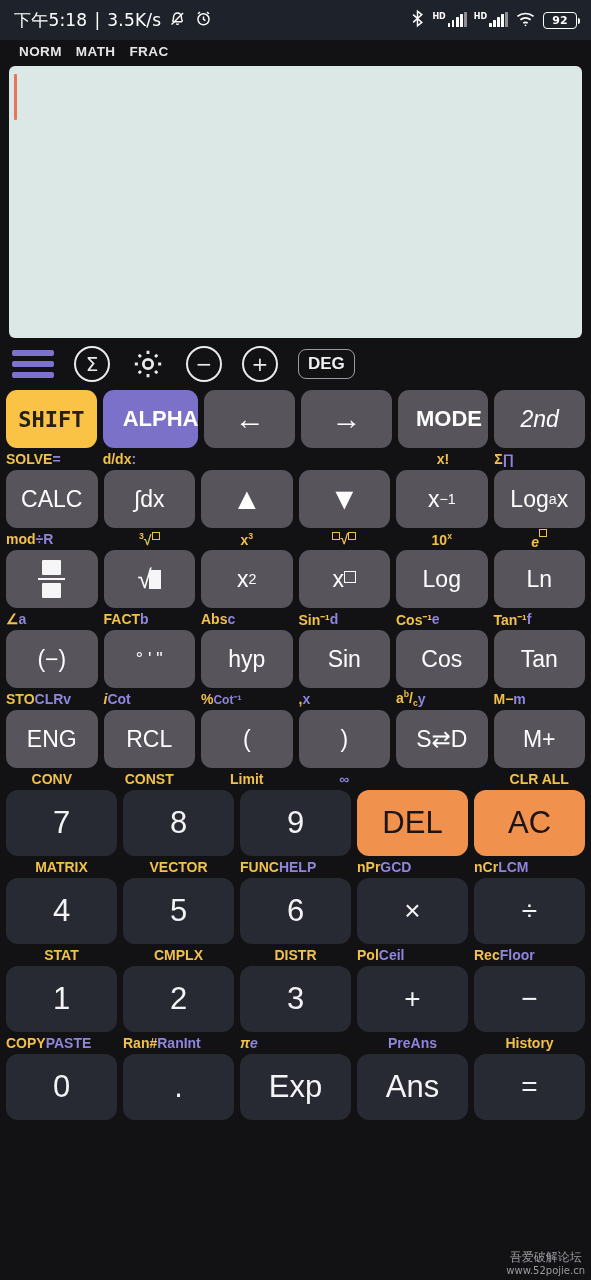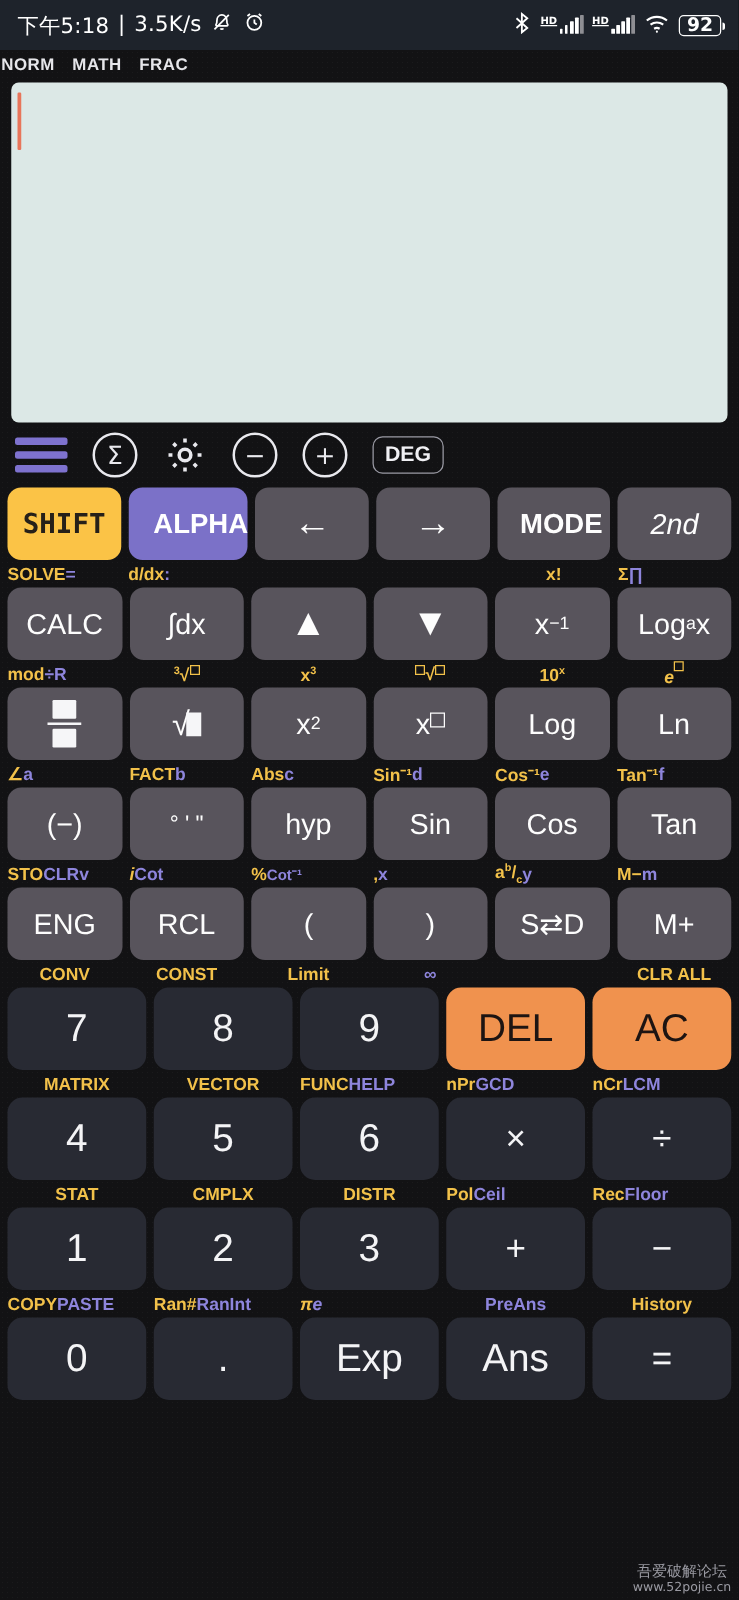--- a/index.html
+++ b/index.html
@@ -28,33 +28,33 @@
              font-family: "DejaVu Sans", sans-serif; letter-spacing: .2px;}
   .sb-right { display: flex; align-items: center; gap: 7px; }
   .ico { display:inline-block; }
   .sig { display:flex; align-items:flex-end; gap:1.5px; height:14px; }
   .sig i { display:block; width:2.6px; background:#fff; border-radius:.5px;}
   .sig i:nth-child(1){height:4px}
   .sig i:nth-child(2){height:7px}
   .sig i:nth-child(3){height:10px}
   .sig i:nth-child(4){height:13px}
   .sig i:nth-child(5){height:15px; background:#8e8e93;}
-  .hdwrap { display:flex; align-items:center; gap:2px;text-decoration:underline;}
+  .hdwrap { display:flex; align-items:center; gap:2px;}
   .hdtxt { font-size:8px; font-weight:bold; line-height:7px; margin-bottom:7px;}
   .battery {
     border:1.6px solid #fff; border-radius:4px; width:34px; height:17px;
     display:flex; align-items:center; justify-content:center;
-    font-size:15px; font-weight:bold; position:relative;
+    font-size:11px; font-weight:bold; position:relative;
   }
   .battery:after{content:"";position:absolute;right:-4px;top:5px;width:2.5px;height:6px;background:#fff;border-radius:0 2px 2px 0;}
 
   
   .moderow {
     height: 22px; display:flex; align-items:center; gap:14px;
-    padding: 0 1px; color:#e6e6ea; font-size:13.5px; font-weight:bold;
+    padding: 0 19px; color:#e6e6ea; font-size:13.5px; font-weight:bold;
     font-family: "Liberation Sans", sans-serif; letter-spacing:.4px;
   }
 
   
   .display-wrap { padding: 4px 9px 0 9px; }
   .display {
     height: 272px; width: 100%;
     background: #dce8e6; border-radius: 6px;
     position: relative;
   }

